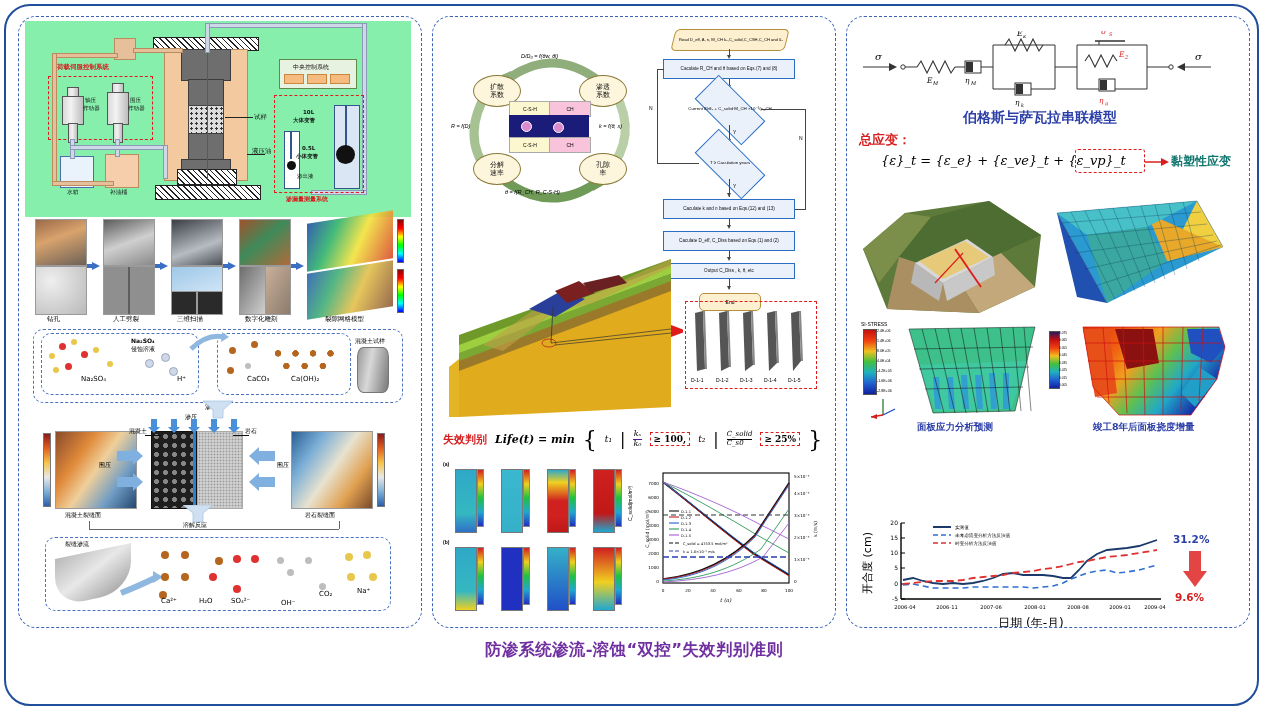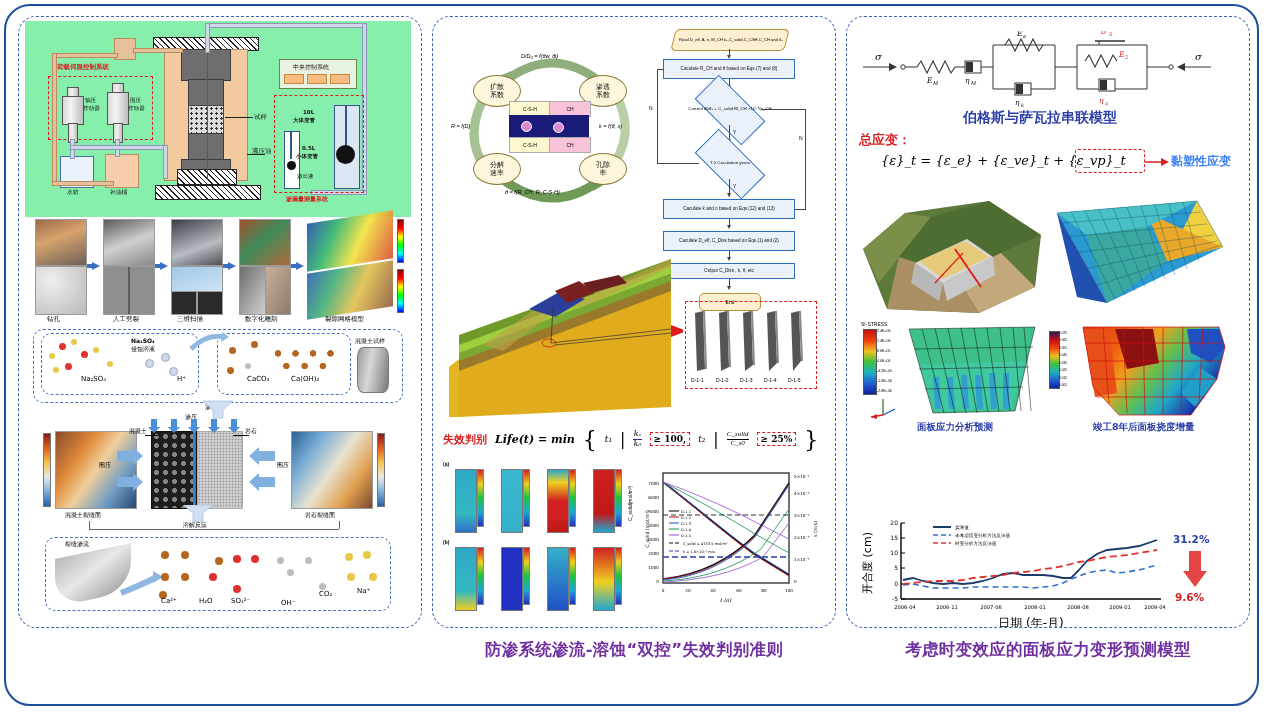--- a/index.html
+++ b/index.html
@@ -500,21 +500,21 @@
         <span style="font-size:22px;">{</span>
         <span style="font-size:9px;font-style:italic;">t₁</span>
         <span style="font-size:16px;">|</span>
         <span style="display:inline-block;text-align:center;font-size:8px;line-height:1.1;font-style:italic;">
           <span style="display:block;border-bottom:1px solid #4c1d95;">kₛ</span>
           <span style="display:block;">k₀</span>
         </span>
         <span class="red-dash" style="padding:1px 3px;font-size:9px;font-weight:700;">≥ 100,</span>
         <span style="font-size:9px;font-style:italic;">t₂</span>
         <span style="font-size:16px;">|</span>
-        <span style="display:inline-block;text-align:center;font-size:7px;line-height:1.1;font-style:italic;font-family:Liberation Serif, serif;">
+        <span style="display:inline-block;text-align:left;font-size:7px;line-height:1.1;font-style:italic;">
           <span style="display:block;border-bottom:1px solid #000;">C_solid</span>
           <span style="display:block;">C_s0</span>
         </span>
         <span class="red-dash" style="padding:1px 3px;font-size:9px;font-weight:700;">≥ 25%</span>
         <span style="font-size:22px;">}</span>
       </div>
 
       <div class="abs" style="left:8px;top:444px;width:200px;height:160px;">
         <div class="abs tiny" style="left:2px;top:0px;font-weight:700;">(a)</div>
         <div class="abs tiny" style="left:2px;top:78px;font-weight:700;">(b)</div>
@@ -670,21 +670,21 @@
       </div>
 
       <div class="abs" style="left:12px;top:114px;width:380px;height:56px;">
         <div class="abs cn" style="left:0px;top:0px;font-size:13px;color:#d62020;font-weight:700;">总应变：</div>
         <div class="abs" style="left:22px;top:22px;font-size:13px;font-family:'DejaVu Serif',serif;font-style:italic;">{ε}_t = {ε_e} + {ε_ve}_t + {ε_vp}_t</div>
         <div class="abs red-dash" style="left:216px;top:18px;width:70px;height:24px;border-radius:3px;"></div>
         <svg class="abs" style="left:286px;top:26px;" width="24" height="10">
           <line x1="0" y1="5" x2="16" y2="5" stroke="#d62020" stroke-width="1.3"></line>
           <polygon points="16,1 24,5 16,9" fill="#d62020"></polygon>
         </svg>
-        <div class="abs cn" style="left:312px;top:22px;font-size:12px;color:#3b82f6;font-weight:700;">黏塑性应变</div>
+        <div class="abs cn" style="left:312px;top:22px;font-size:12px;color:#0f766e;font-weight:700;">黏塑性应变</div>
       </div>
 
       <div class="abs" style="left:12px;top:174px;width:186px;height:128px;">
         <svg width="186" height="128">
           <polygon points="4,58 46,22 130,10 182,44 176,96 120,122 28,118" fill="#5d7a3a"></polygon>
           <polygon points="4,58 46,22 72,26 40,66 20,92" fill="#7b8f4a"></polygon>
           <polygon points="40,66 72,26 130,10 182,44 142,62 96,84" fill="#4e6d32"></polygon>
           <polygon points="96,84 142,62 176,96 120,122" fill="#c2a87a"></polygon>
           <polygon points="28,118 40,66 96,84 120,122" fill="#a98f62"></polygon>
           <polygon points="56,72 108,48 134,66 84,92" fill="#d8d8d8"></polygon>
@@ -874,16 +874,15 @@
 
           <text x="176" y="112" text-anchor="middle" font-size="12" font-family="DejaVu Sans">日期 (年-月)</text>
 
           <text x="318" y="28" font-size="10.5" font-weight="bold" fill="#2c3fa8" font-family="DejaVu Sans">31.2%</text>
           <polygon points="334,36 346,36 346,56 352,56 340,72 328,56 334,56" fill="#e03131" opacity=".9"></polygon>
           <text x="320" y="86" font-size="10.5" font-weight="bold" fill="#d62020" font-family="DejaVu Sans">9.6%</text>
         </svg>
       </div>
 
     </div>
-    <div class="panel-caption">考虑时变效应的面板应力变形预测模型</div>
   </div>
 
 </div>
 
 </body></html>

